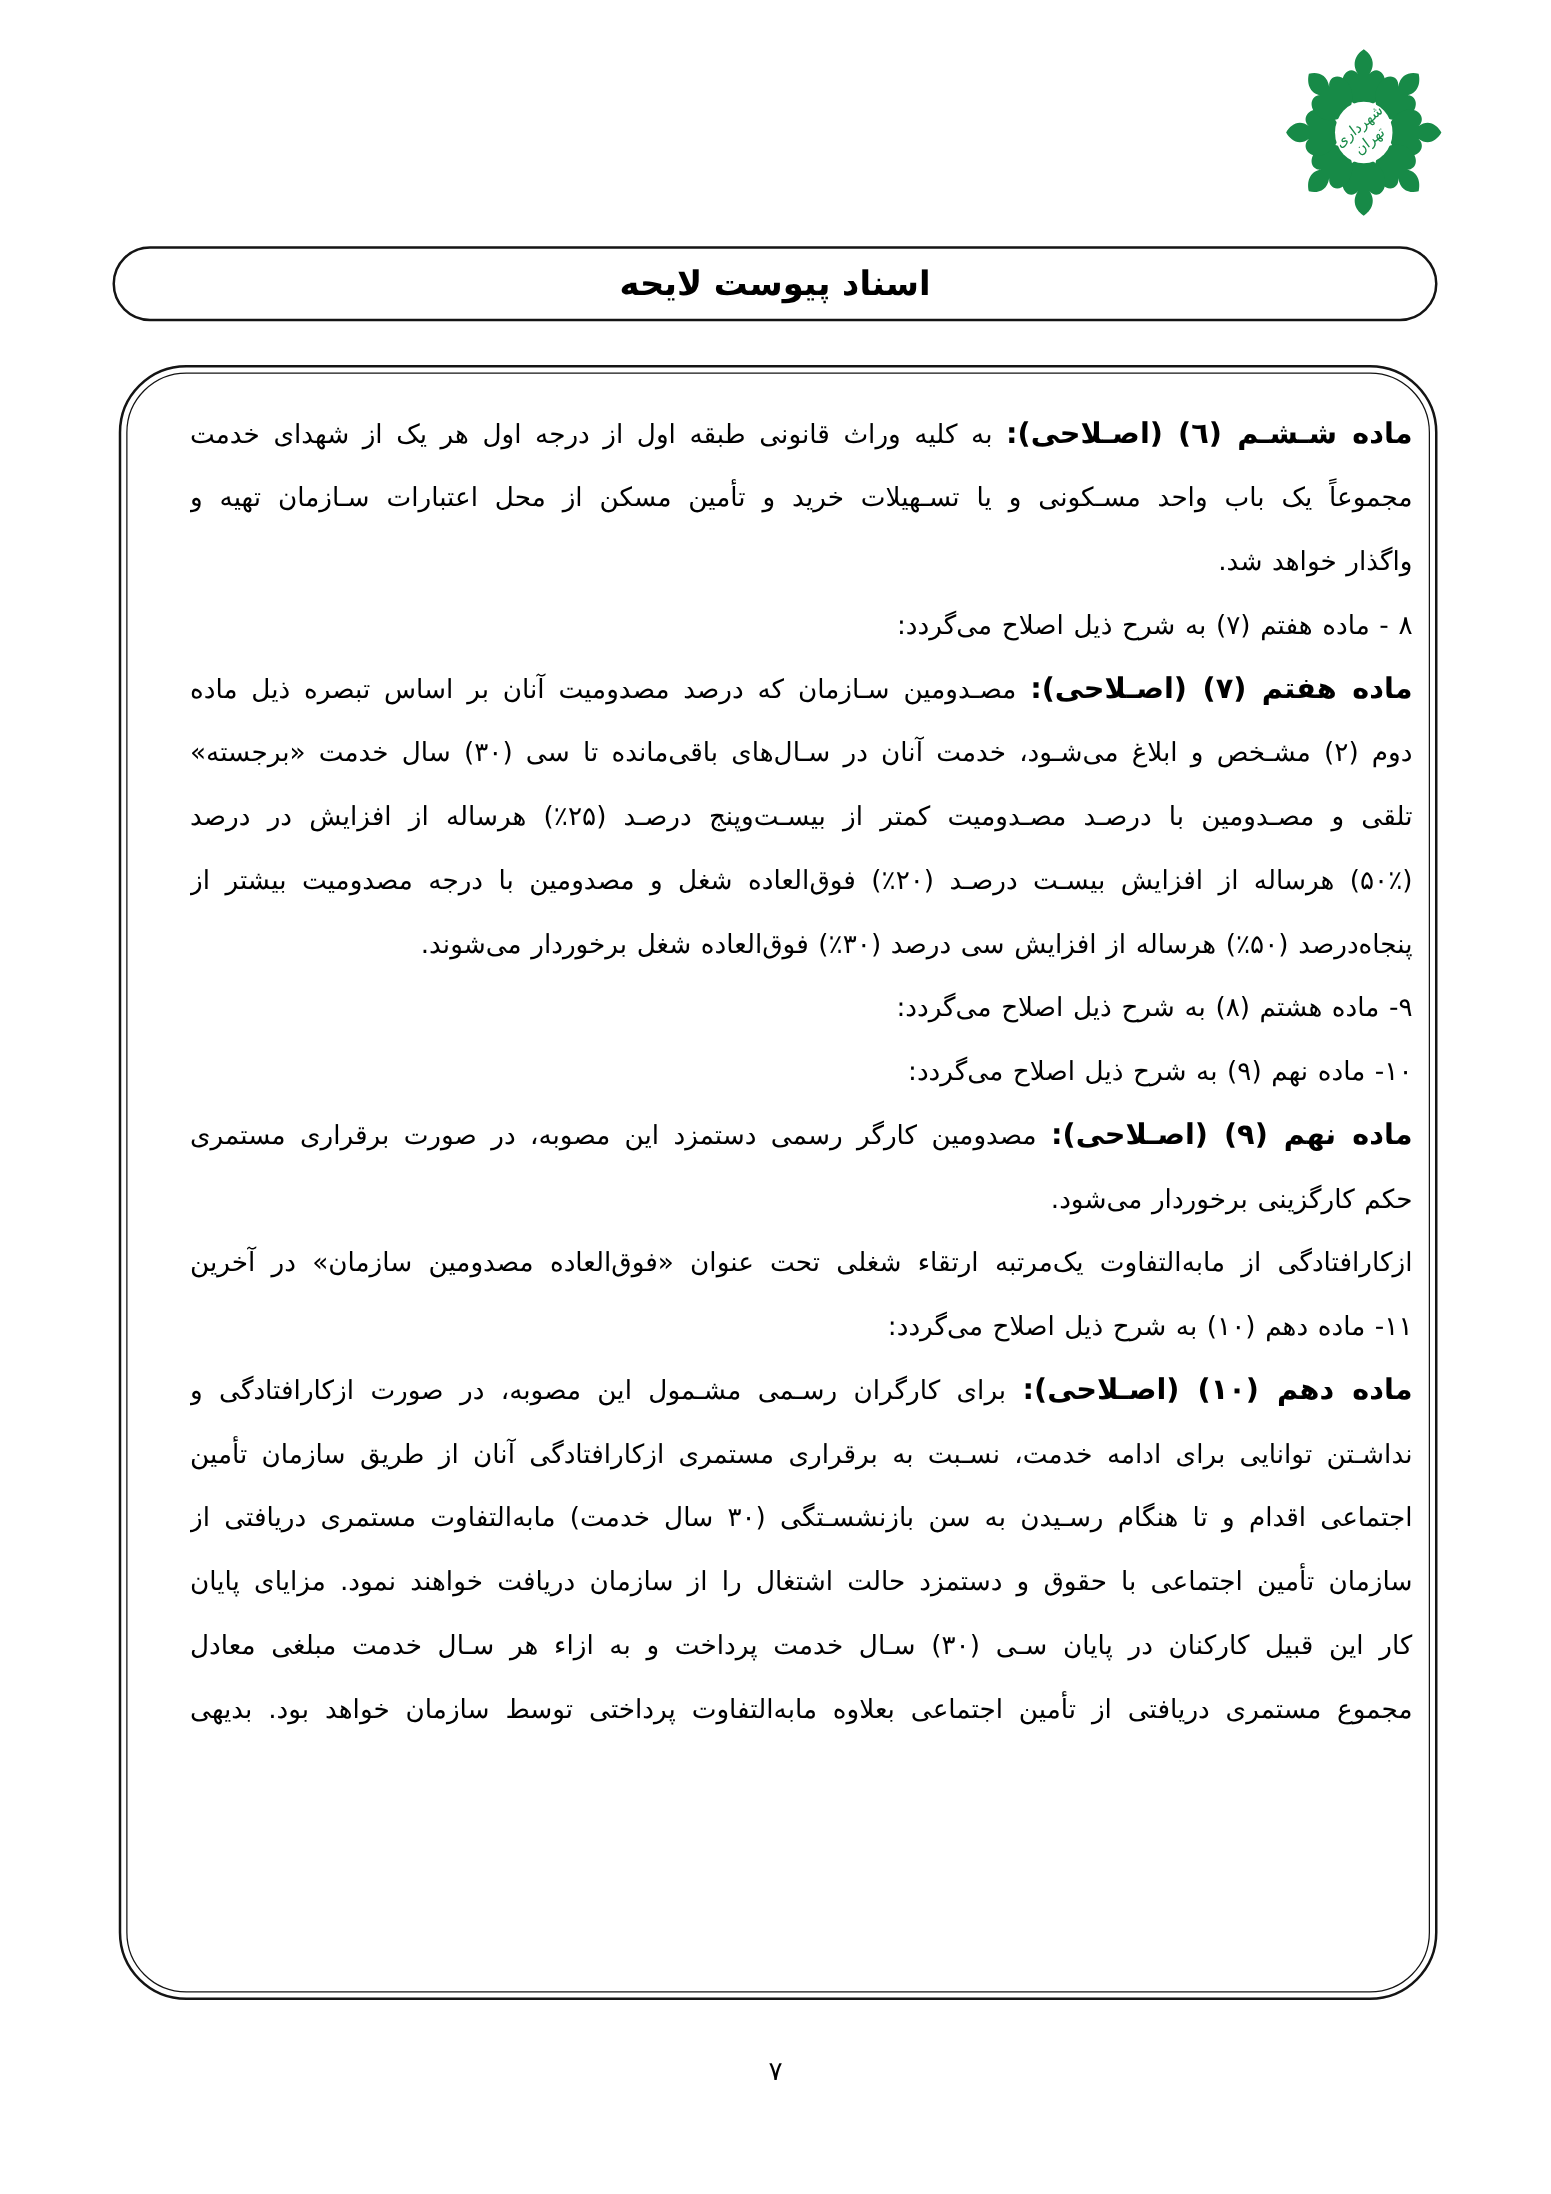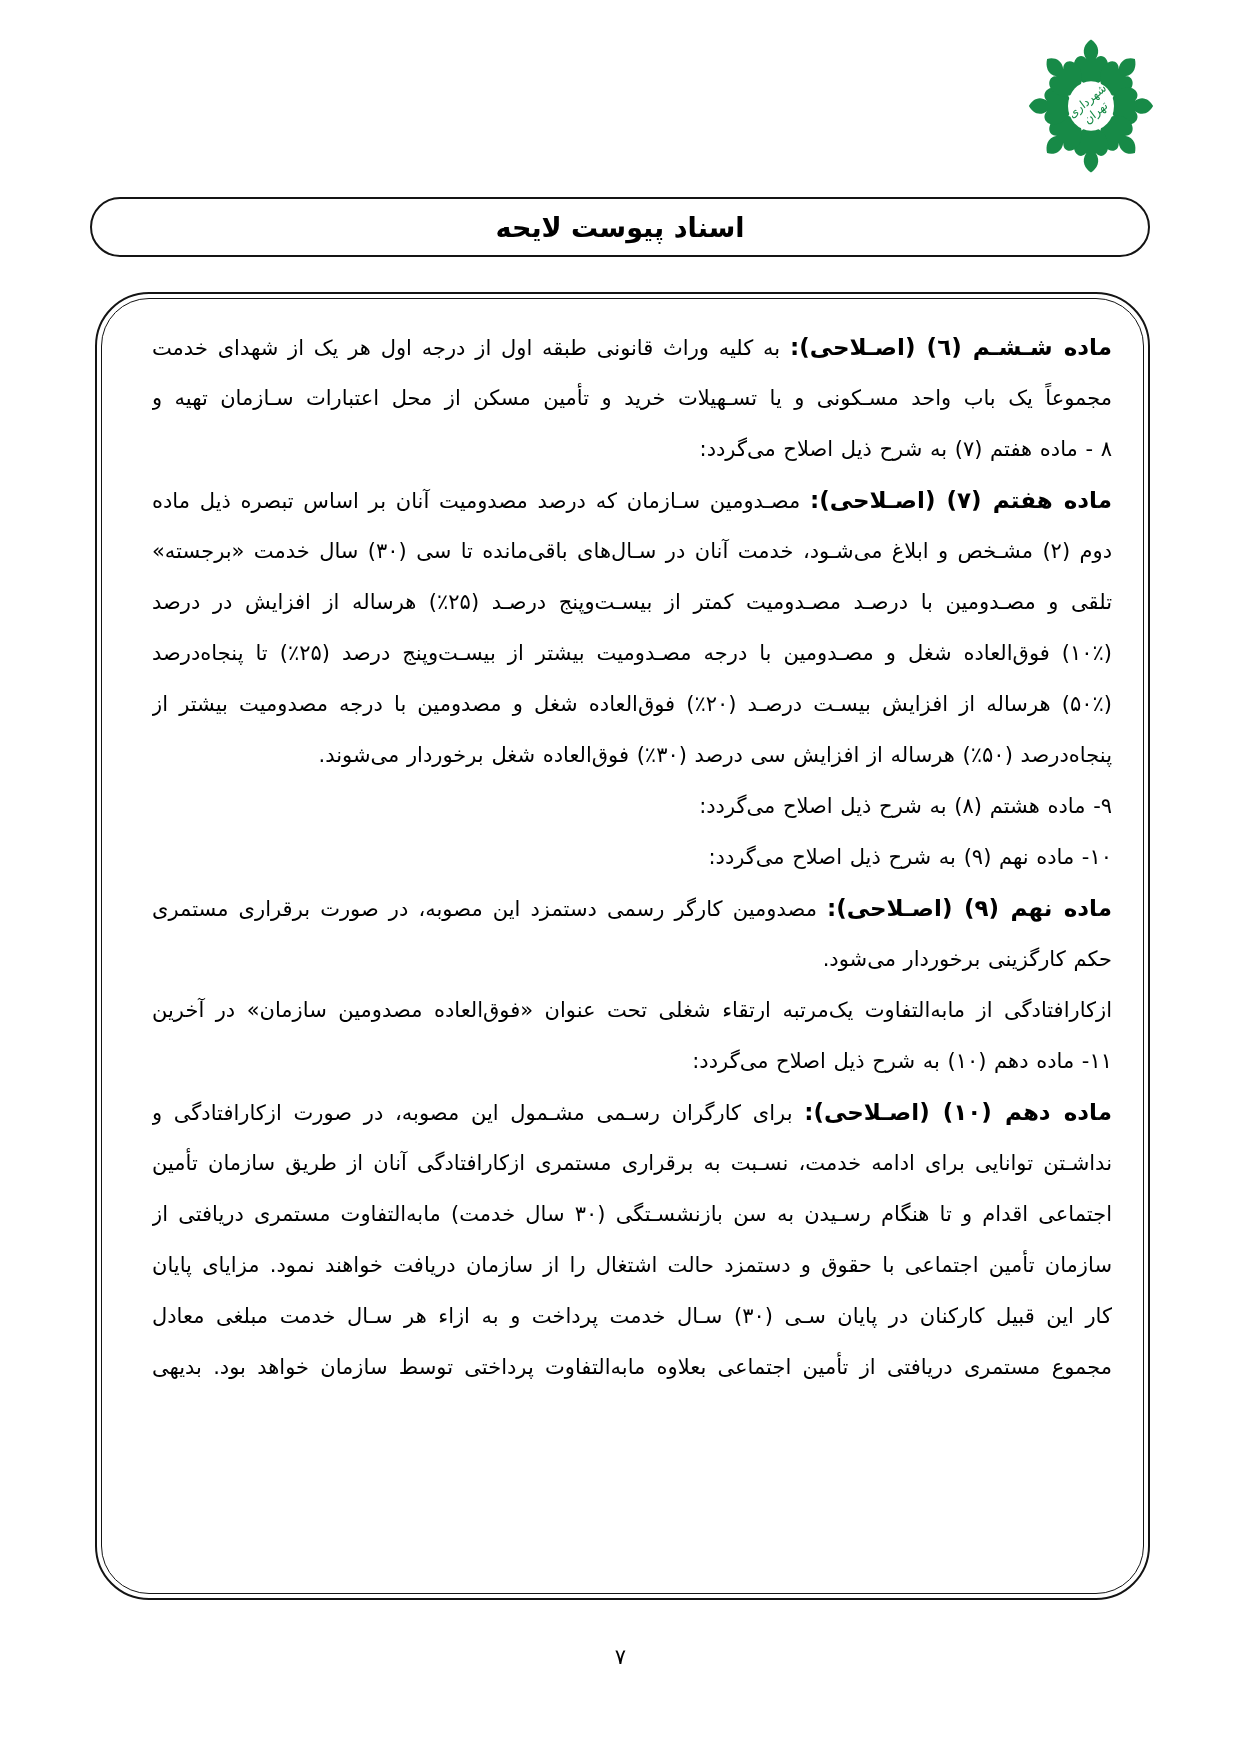--- a/index.html
+++ b/index.html
@@ -27,21 +27,21 @@
     box-sizing:border-box;border:2.5px solid #141414;border-radius:54px;background:#fff;
   }
   .main-box .inner-frame{
     position:absolute;inset:4px;border:1.5px solid #141414;border-radius:48px;
     pointer-events:none;
   }
 
   
   .text{
     position:absolute;inset:0;box-sizing:border-box;
-    padding:28px 36px 0 34px;direction:rtl;margin-left:21px;
+    padding:28px 18px 0 34px;direction:rtl;margin-left:21px;
   }
   .line{
     height:51px;line-height:51px;font-size:21px;overflow:hidden;
     white-space:normal;word-spacing:1px;
   }
   .line.justify{text-align:justify;text-align-last:justify;}
   .line.right{text-align:right;}
   .line .bold{font-weight:bold;font-size:23px;}
 
   
@@ -81,25 +81,25 @@
 
   <div class="header-box">
     <span class="header-title">اسناد پیوست لایحه</span>
   </div>
 
   <div class="main-box">
     <div class="inner-frame"></div>
     <div class="text" id="body-lines">
         <div class="line justify"><span class="bold">ماده شـشـم (٦) (اصـلاحی):</span><span class="reg"> به کلیه وراث قانونی طبقه اول از درجه اول هر یک از شهدای خدمت</span></div>
         <div class="line justify"><span class="reg">مجموعاً یک باب واحد مسـکونی و یا تسـهیلات خرید و تأمین مسکن از محل اعتبارات سـازمان تهیه و</span></div>
+        <div class="line right"><span class="reg">واگذار خواهد شد.</span></div>
         <div class="line right"><span class="reg">۸ - ماده هفتم (۷) به شرح ذیل اصلاح می‌گردد:</span></div>
         <div class="line justify"><span class="bold">ماده هفتم (۷) (اصـلاحی):</span><span class="reg"> مصـدومین سـازمان که درصد مصدومیت آنان بر اساس تبصره ذیل ماده</span></div>
         <div class="line justify"><span class="reg">دوم (۲) مشـخص و ابلاغ می‌شـود، خدمت آنان در سـال‌های باقی‌مانده تا سی (۳۰) سال خدمت «برجسته»</span></div>
         <div class="line justify"><span class="reg">تلقی و مصـدومین با درصـد مصـدومیت کمتر از بیسـت‌وپنج درصـد (۲۵٪) هرساله از افزایش در درصد</span></div>
-        <div class="line justify"><span class="reg">(۱۰٪) فوق‌العاده شغل و مصـدومین با درجه مصـدومیت بیشتر از بیسـت‌وپنج درصد (۲۵٪) تا پنجاه‌درصد</span></div>
         <div class="line justify"><span class="reg">(۵۰٪) هرساله از افزایش بیسـت درصـد (۲۰٪) فوق‌العاده شغل و مصدومین با درجه مصدومیت بیشتر از</span></div>
         <div class="line right"><span class="reg">پنجاه‌درصد (۵۰٪) هرساله از افزایش سی درصد (۳۰٪) فوق‌العاده شغل برخوردار می‌شوند.</span></div>
         <div class="line right"><span class="reg">۹- ماده هشتم (۸) به شرح ذیل اصلاح می‌گردد:</span></div>
         <div class="line right"><span class="reg">۱۰- ماده نهم (۹) به شرح ذیل اصلاح می‌گردد:</span></div>
         <div class="line justify"><span class="bold">ماده نهم (۹) (اصـلاحی):</span><span class="reg"> مصدومین کارگر رسمی دستمزد این مصوبه، در صورت برقراری مستمری</span></div>
         <div class="line right"><span class="reg">حکم کارگزینی برخوردار می‌شود.</span></div>
         <div class="line justify"><span class="reg">ازکارافتادگی از مابه‌التفاوت یک‌مرتبه ارتقاء شغلی تحت عنوان «فوق‌العاده مصدومین سازمان» در آخرین</span></div>
         <div class="line right"><span class="reg">۱۱- ماده دهم (۱۰) به شرح ذیل اصلاح می‌گردد:</span></div>
         <div class="line justify"><span class="bold">ماده دهم (۱۰) (اصـلاحی):</span><span class="reg"> برای کارگران رسـمی مشـمول این مصوبه، در صورت ازکارافتادگی و</span></div>
         <div class="line justify"><span class="reg">نداشـتن توانایی برای ادامه خدمت، نسـبت به برقراری مستمری ازکارافتادگی آنان از طریق سازمان تأمین</span></div>

